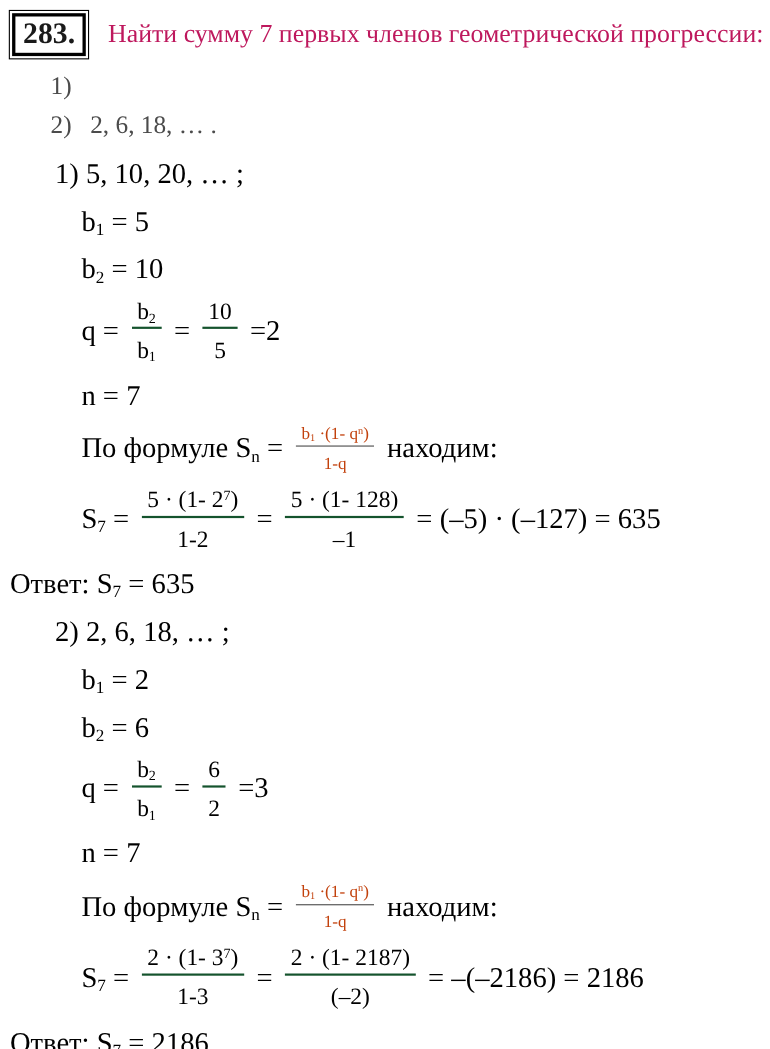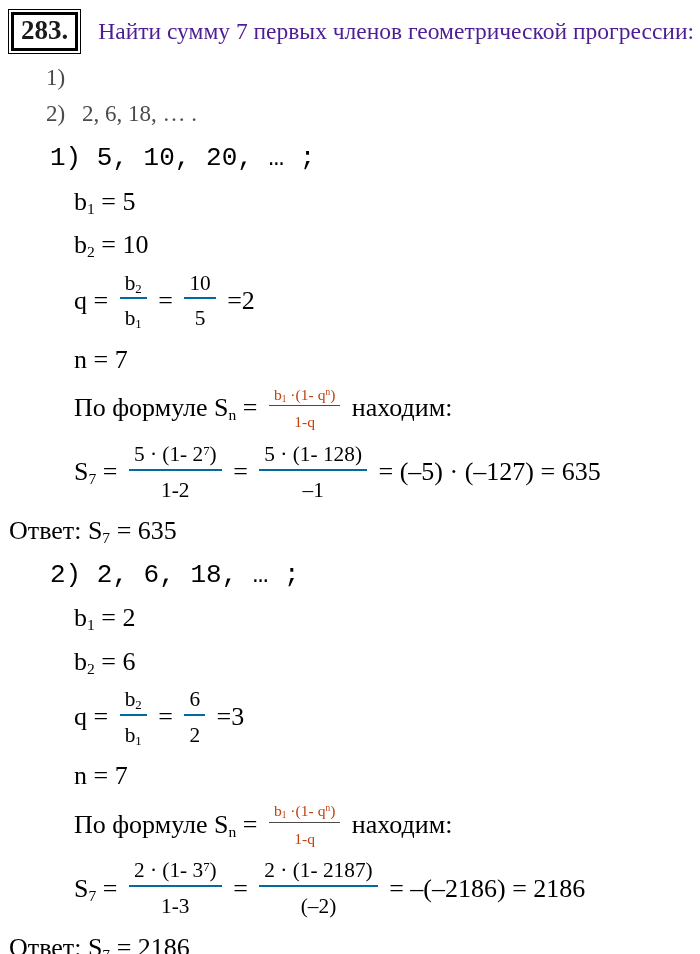--- a/index.html
+++ b/index.html
@@ -25,54 +25,54 @@
     margin-top: 2px;
     padding: 1px 7px 2px 7px;
     font-weight: bold;
     font-size: 27px;
     line-height: 1.1;
     color: #1a1a1a;
   }
   .statement {
     font-size: 23.5px;
     line-height: 1.3;
-    color: #4c1d95;
+    color: #be185d;
     padding-top: 6px;
   }
   
   .pitem {
     display: flex;
     margin-left: 38px;
     color: #4b4b4b;
     font-size: 23px;
     line-height: 1.45;
     margin-bottom: 3px;
   }
   .pitem .pmarker { width: 36px; }
   
   .steps { margin-top: 12px; font-size: 26px; }
   .line { margin-bottom: 11px; line-height: 1.25; white-space: nowrap; }
-  .line.case { margin-left: 42px; margin-top: 4px; font-family: Liberation Mono, monospace; }
+  .line.case { margin-left: 42px; margin-top: 4px; }
   .line.step { margin-left: 66px; }
   .line.answer { margin-left: 1px; margin-top: 2px; }
   sub, sup { font-size: 0.6em; line-height: 0; }
   sub { vertical-align: -0.25em; }
   sup { vertical-align: 0.5em; }
   
   .frac {
     display: inline-block;
     vertical-align: middle;
     text-align: center;
     margin: 0 5px;
     font-size: 0.82em;
     line-height: 1.15;
     position: relative;
     top: -0.1em;
   }
-  .frac .num { display: block; border-bottom: 2px solid #0369a1; padding: 0 5px 2px 5px; }
+  .frac .num { display: block; border-bottom: 2px solid #14532d; padding: 0 5px 2px 5px; }
   .frac .den { display: block; padding-top: 7px; }
   .frac.small {
     font-size: 0.6em;
     color: #c2410c;
     top: -0.12em;
   }
   .frac.small .num { border-bottom-width: 1px; border-bottom-color: #4a4a4a; }
 </style>
 </head>
 <body>

